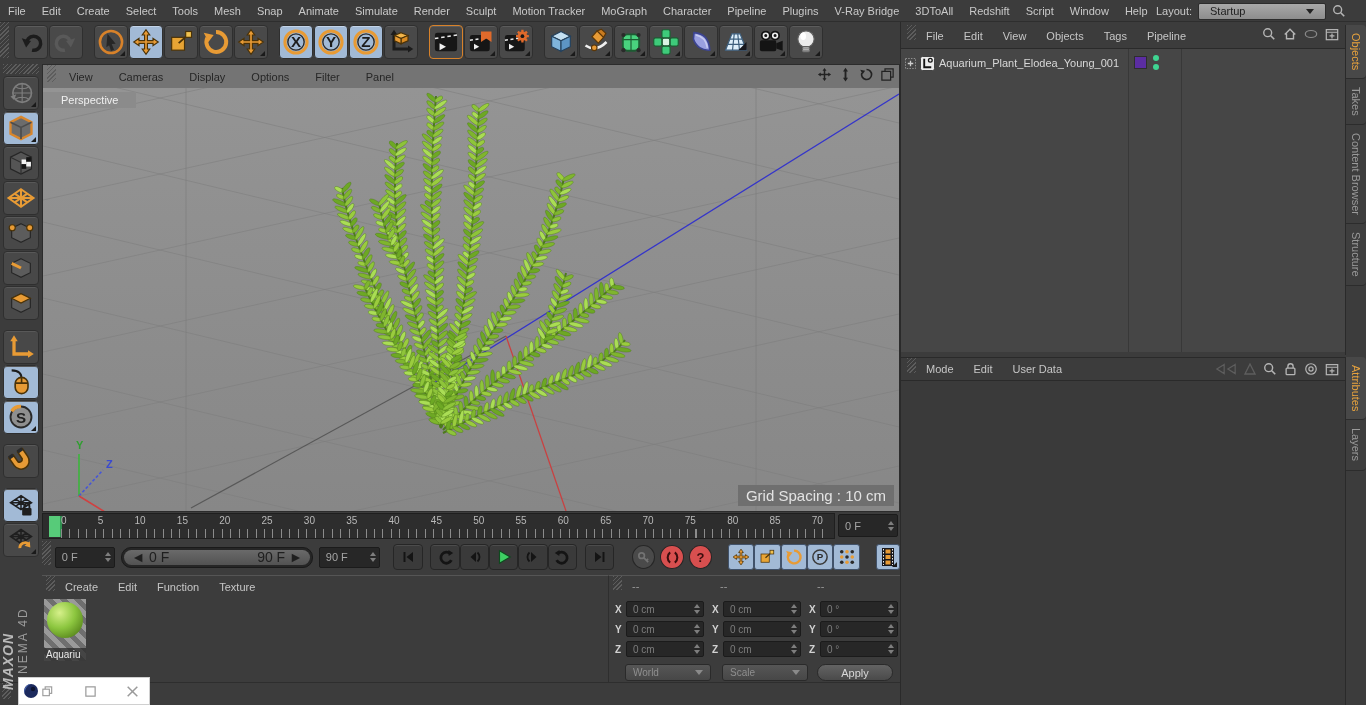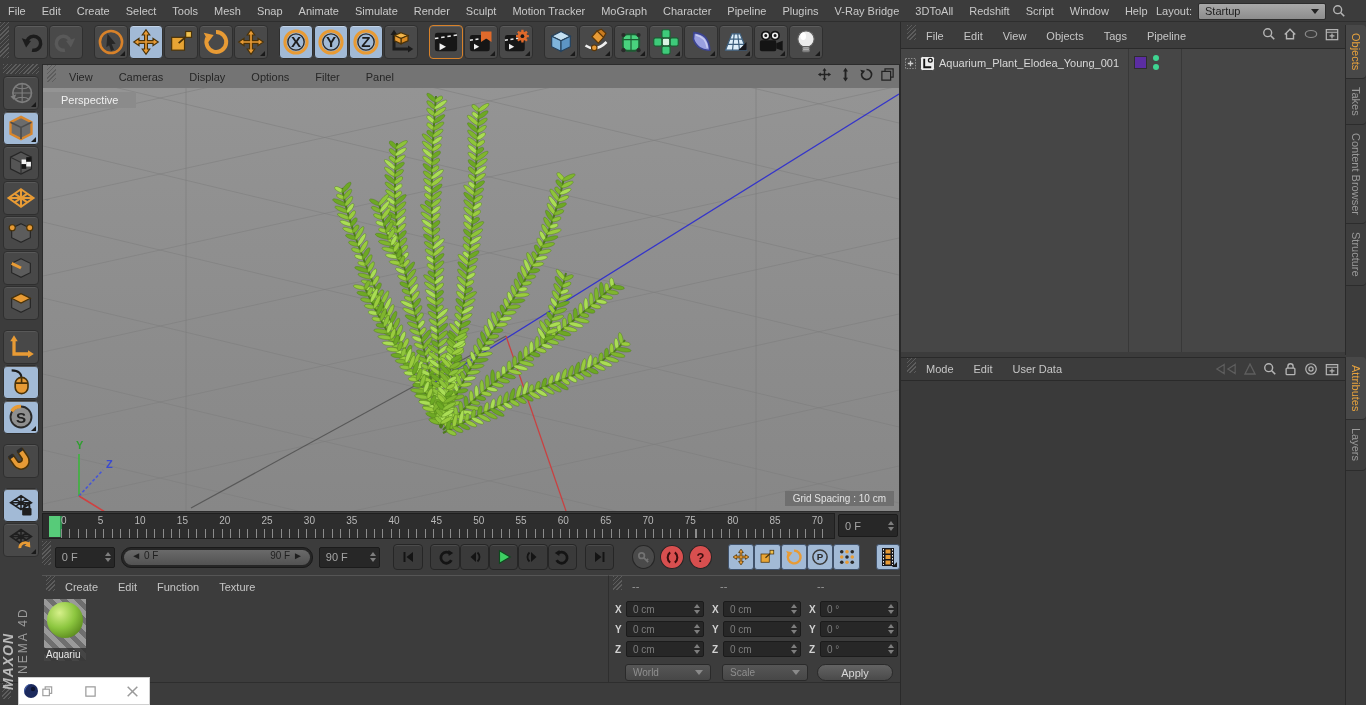--- a/index.html
+++ b/index.html
@@ -9,21 +9,21 @@
   .grip { width:9px; align-self:stretch;
     background:repeating-linear-gradient(135deg,#5d5d5d 0 1px,transparent 1px 3px); }
   
   #menubar { left:0; top:0; width:1366px; height:22px; background:#3c3c3c;
     border-bottom:1px solid #2e2e2e; display:flex; align-items:center; color:#c9c9c9;
     font-size:11px; }
   #menubar .mi { padding:0 8px; cursor:default; }
   #layout-box { position:absolute; right:20px; top:2px; display:flex; align-items:center; gap:6px; }
   #layout-select { width:128px; height:17px; background:linear-gradient(#a8a8a8,#8d8d8d);
     border-radius:2px; color:#1e1e1e; font-size:11px; display:flex; align-items:center;
-    padding:0 6px; justify-content:space-between; border:1px solid #2c2c2c; }
+    padding:0 11px; justify-content:space-between; border:1px solid #2c2c2c; }
   
   #toolbar { left:0; top:22px; width:900px; height:40px; display:flex; align-items:center; }
   .tbtn { width:34px; height:34px; background:#494949; border:1px solid #2f2f2f; border-radius:4px;
     margin-right:1px; display:flex; align-items:center; justify-content:center; position:relative;
     box-shadow:inset 0 1px 0 #5c5c5c; }
   .tbtn.sel { background:#a2bad6; box-shadow:inset 0 1px 0 #c3d4e8; }
   .tbtn.render-active { border:1px solid #d8822a; }
   .tgap { width:10px; }
   .flyout::after { content:''; position:absolute; right:2px; bottom:2px;
     border-left:5px solid transparent; border-bottom:5px solid #1a1a1a; }
@@ -38,21 +38,21 @@
     border:1px solid #2c2c2c; }
   #vp-header { left:0; top:0; width:856px; height:23px; background:#747474;
     display:flex; align-items:center; color:#262626; font-size:11px; }
   #vp-header .mi { padding:0 13px; }
   #vp-nav { position:absolute; right:4px; top:2px; display:flex; gap:6px; align-items:center; }
   #vp-canvas { left:0; top:23px; width:856px; height:423px;
     background:linear-gradient(#949494,#878787); overflow:hidden; }
   #persp-label { left:0; top:4px; background:#8b8b8b; color:#f0f0f0; font-size:11px;
     padding:2px 18px; }
   #gridspacing-label { right:5px; bottom:5px; background:#6f6f6f; color:#e3e3e3;
-    font-size:10px; padding:2px 8px; }
+    font-size:15px; padding:2px 8px; }
   
   #timeline { left:42px; top:513px; width:793px; height:26px; background:#2d2d2d;
     border:1px solid #1f1f1f; }
   #ruler-nums { position:absolute; left:18px; top:1px; width:762px; display:flex;
     justify-content:space-between; color:#b9b9b9; font-size:10px; }
   #ruler-ticks { position:absolute; left:18px; top:15px; width:762px; height:9px;
     background:repeating-linear-gradient(to right,#8b8b8b 0 1px,transparent 1px 8.46px); }
   #playhead { position:absolute; left:6px; top:2px; width:13px; height:21px;
     background:#57cb79; border-right:2px solid #2f8f4f; }
   #cur-frame-field { left:838px; top:514px; width:60px; height:23px; }
@@ -69,22 +69,22 @@
   #transport { left:42px; top:541px; width:858px; height:32px; display:flex; align-items:center; }
   .xbtn { width:30px; height:26px; background:#3a3a3a; border:1px solid #262626; border-radius:4px;
     display:flex; align-items:center; justify-content:center; box-shadow:inset 0 1px 0 #4c4c4c; }
   .cirbtn { width:24px; height:24px; border-radius:50%; display:flex; align-items:center;
     justify-content:center; border:1px solid #262626; }
   .keybtn { width:27px; height:26px; background:#a2bad6; border:1px solid #41526a; border-radius:3px;
     display:flex; align-items:center; justify-content:center; position:relative; }
   #range-slider { width:196px; height:21px; background:#262626; border-radius:10px;
     border:1px solid #1a1a1a; padding:2px; }
   #range-inner { width:100%; height:100%; background:linear-gradient(#6a6a6a,#525252);
-    border-radius:8px; display:flex; justify-content:space-between; align-items:flex-start;
-    color:#1f1f1f; font-size:10px; padding:0 7px; }
+    border-radius:8px; display:flex; justify-content:space-between; align-items:flex-end;
+    color:#1f1f1f; font-size:14px; padding:0 7px; }
   
   #material-manager { left:42px; top:575px; width:566px; height:107px; background:#3c3c3c;
     border-top:1px solid #555; }
   .panel-header { display:flex; align-items:center; height:21px; color:#c6c6c6; font-size:11px; }
   .panel-header .mi { padding:0 10px; }
   #mat-tile { left:2px; top:23px; width:42px; height:62px; position:absolute;
     background:repeating-linear-gradient(45deg,#9a9a9a 0 5px,#6f6f6f 5px 10px); }
   #mat-sphere { position:absolute; left:3px; top:3px; width:36px; height:36px; border-radius:50%;
     background:radial-gradient(circle at 35% 30%, #d6f08a, #8cc63f 45%, #548219 85%, #3c6110); }
   #mat-label { position:absolute; left:0; bottom:0; width:100%; background:rgba(40,40,40,.75);

